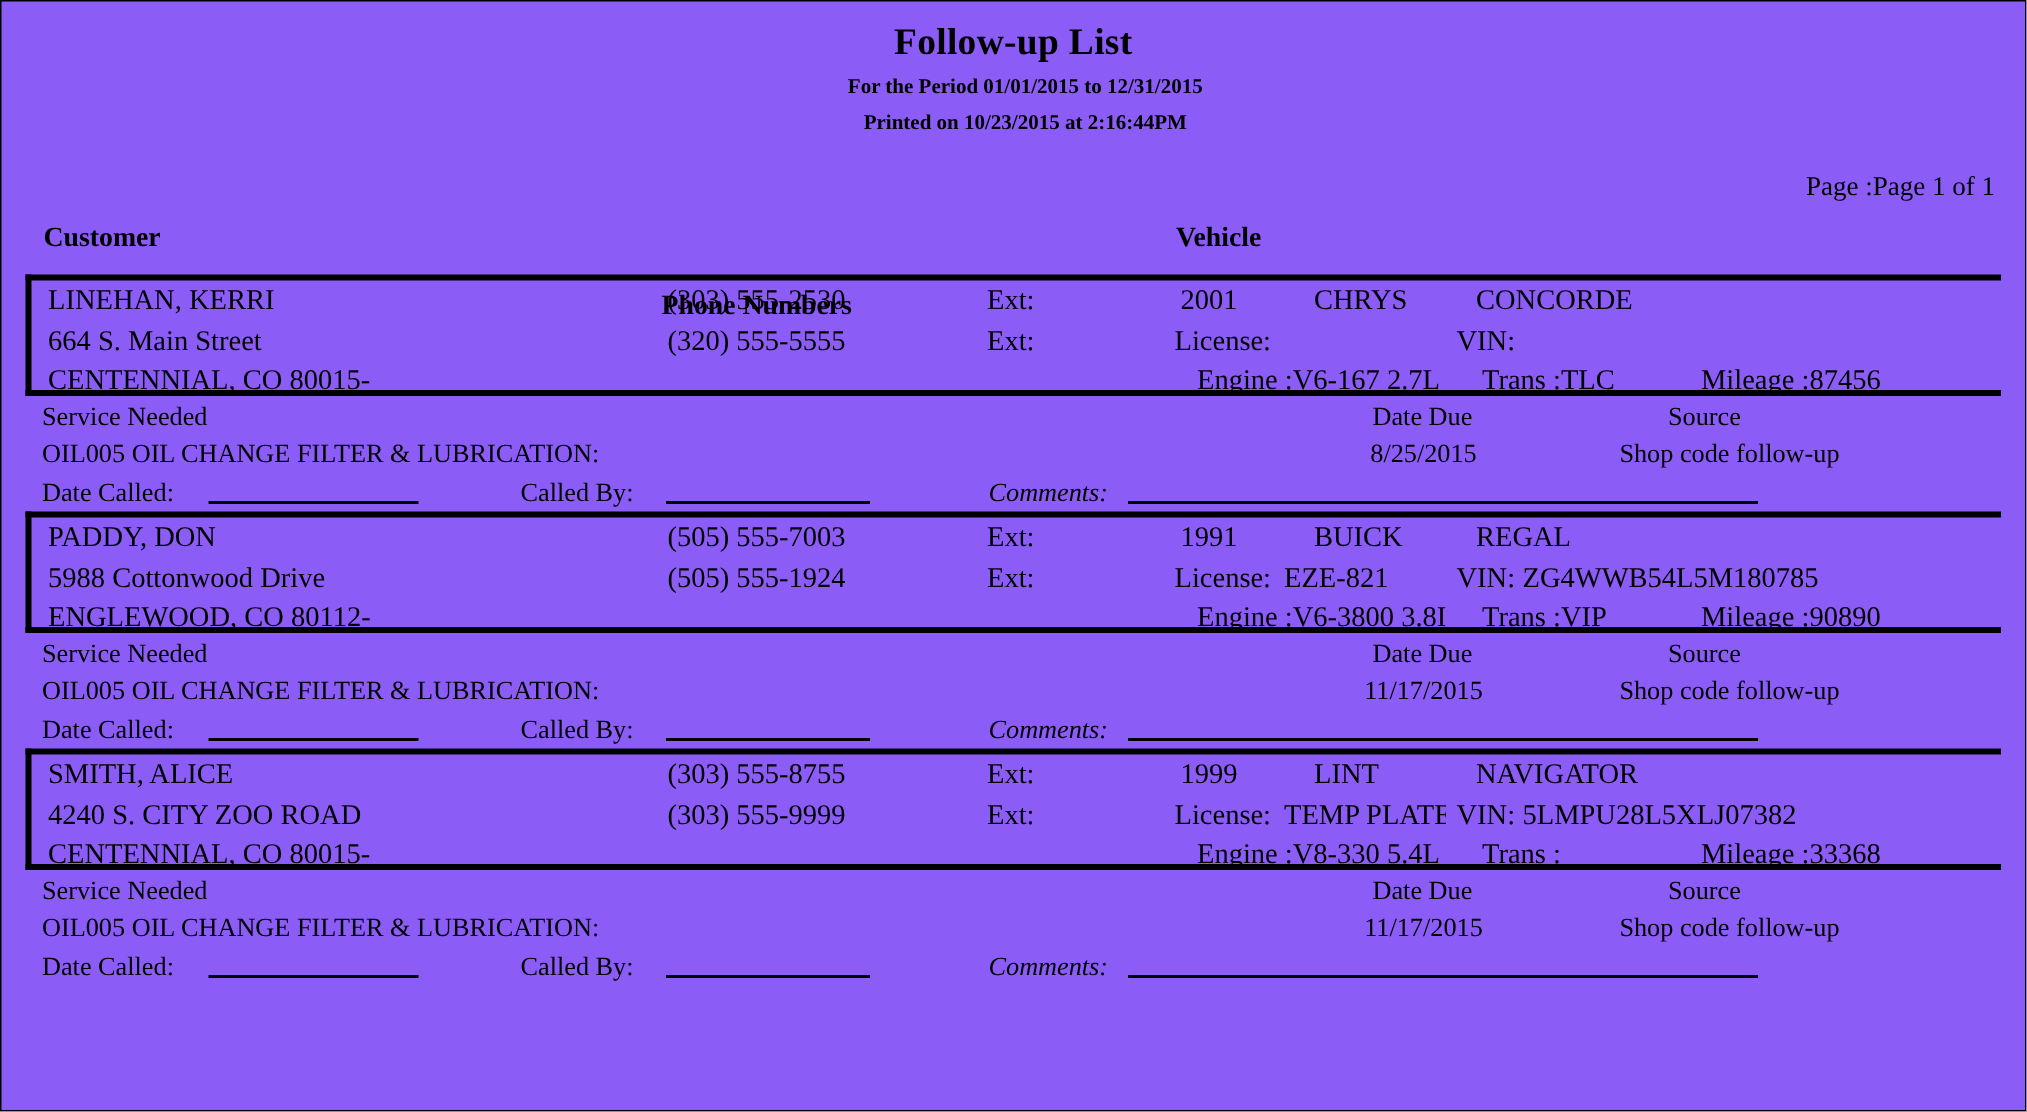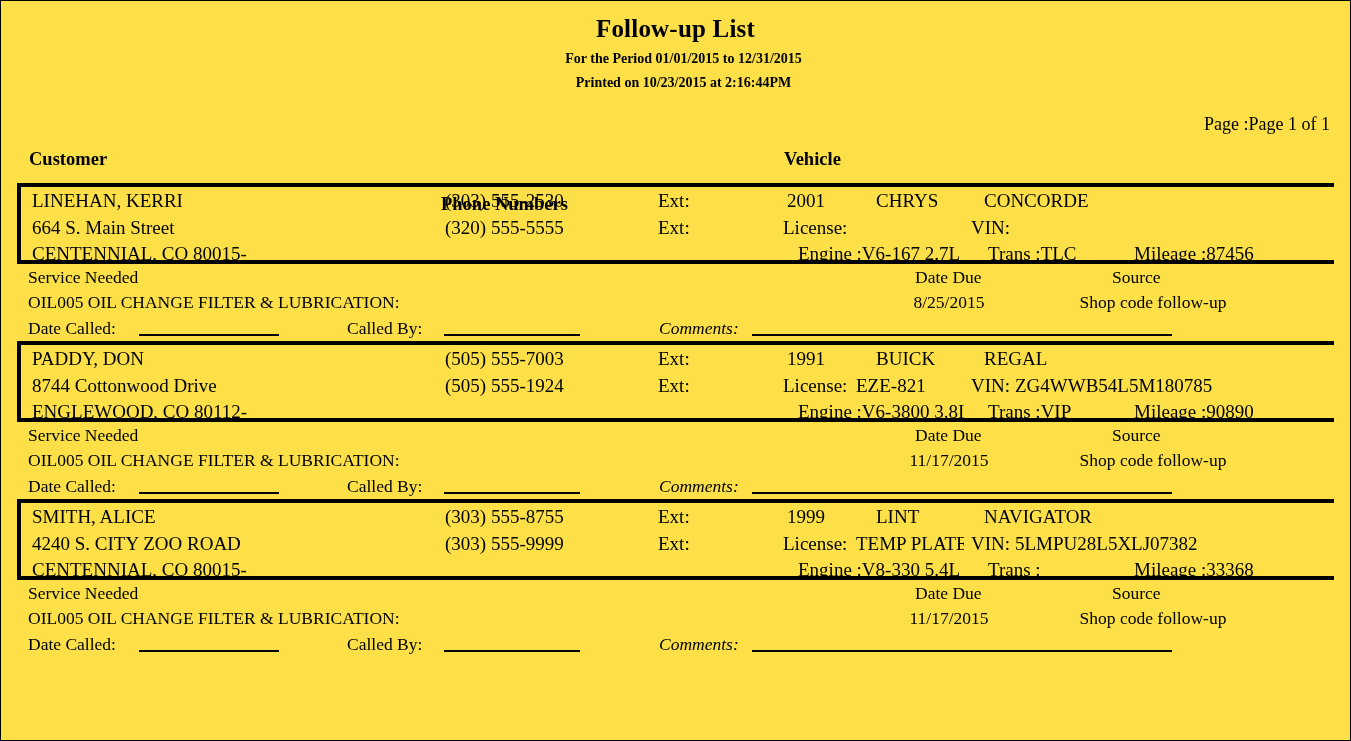--- a/index.html
+++ b/index.html
@@ -12,21 +12,21 @@
     font-family: "Liberation Serif", "DejaVu Serif", serif;
     color: #000000;
     -webkit-font-smoothing: antialiased;
   }
   #page {
     position: relative;
     width: 1351px;
     height: 741px;
     box-sizing: border-box;
     border: 1px solid #000000;
-    background: #fde047;
+    background: #8b5cf6;
     overflow: hidden;
   }
 
   
   .rpt-title {
     text-align: center;
     font-size: 25px;
     font-weight: bold;
     letter-spacing: .2px;
     margin: 13px 0 0 0;
@@ -241,21 +241,21 @@
       <div class="line l1">
         <span class="cell c-name">PADDY, DON</span>
         <span class="cell c-phone1">(505) 555-7003</span>
         <span class="cell c-ext">Ext:</span>
         <span class="cell c-year">1991</span>
         <span class="cell c-make">BUICK</span>
         <span class="cell c-model">REGAL</span>
       </div>
 
       <div class="line l2">
-        <span class="cell c-name">8744 Cottonwood Drive</span>
+        <span class="cell c-name">5988 Cottonwood Drive</span>
         <span class="cell c-phone1">(505) 555-1924</span>
         <span class="cell c-ext">Ext:</span>
         <span class="cell c-license-lbl">License:</span>
         <span class="cell c-license-val">EZE-821</span>
         <span class="cell c-vin-lbl">VIN:</span>
         <span class="cell c-vin-val">ZG4WWB54L5M180785</span>
       </div>
 
       <div class="line l3">
         <span class="cell c-name">ENGLEWOOD, CO 80112-</span>

